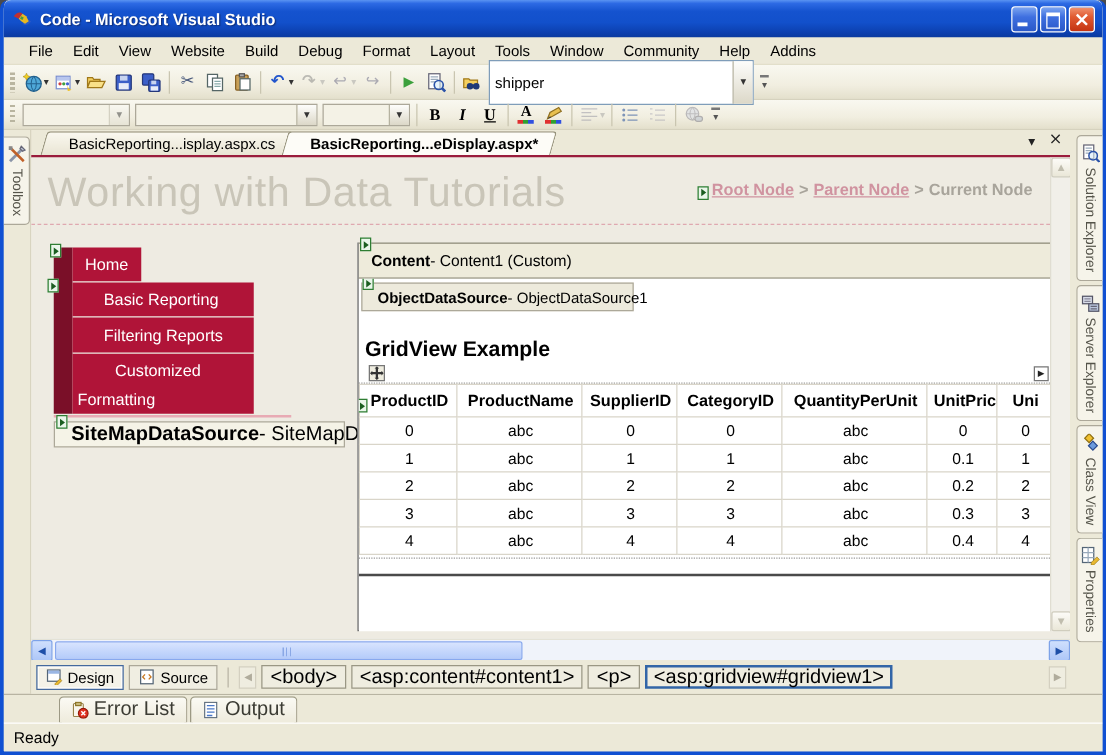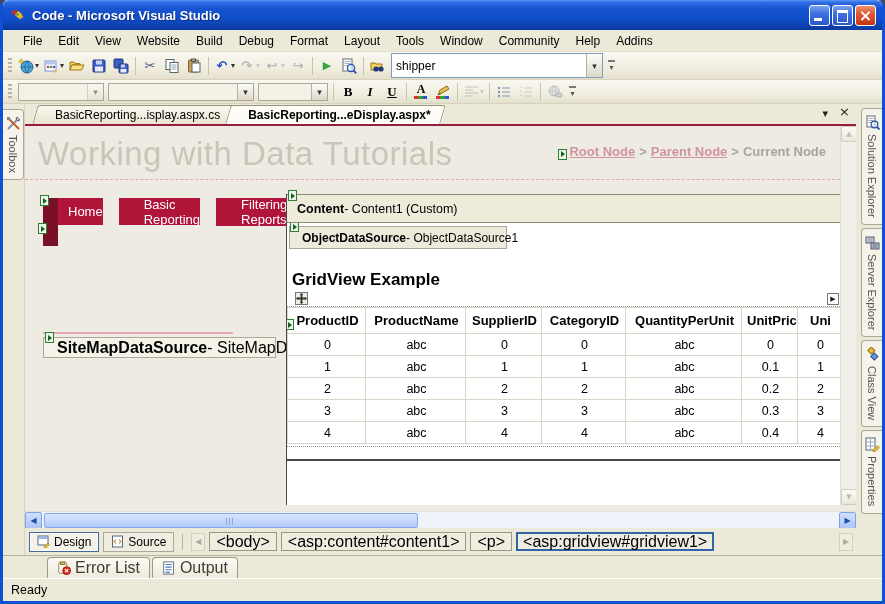--- a/index.html
+++ b/index.html
@@ -37,21 +37,21 @@
     background:repeating-linear-gradient(180deg,#b9b5a0 0 2px,transparent 2px 4px);}
   .tbtn{height:22px;min-width:22px;display:inline-flex;align-items:center;justify-content:center;gap:1px;
     border:1px solid transparent;border-radius:2px;cursor:pointer;padding:0 1px;}
   .tbtn.dis{opacity:.45;cursor:default;}
   .tsep{width:1px;height:18px;background:#c9c5b0;margin:0 3px;}
   .dd{font-size:8px;color:#333;}
   .dd::before{content:"▾";font-family:"DejaVu Sans",sans-serif;}
   .dis .dd::before{color:#999;}
   .i{display:inline-flex;width:16px;height:16px;align-items:center;justify-content:center;}
   .glyph{font-family:"DejaVu Sans",sans-serif;font-size:13px;line-height:1;}
-  .combo{display:inline-flex;align-items:center;height:25px;background:#fff;border:1px solid #7f9db9;margin:0 2px;}
+  .combo{display:inline-flex;align-items:center;height:36px;background:#fff;border:1px solid #7f9db9;margin:0 2px;}
   .combo input{border:none;outline:none;flex:1;font:12px "Liberation Sans",sans-serif;padding:0 4px;background:transparent;min-width:0;}
   .combo .cbtn{width:16px;height:100%;display:flex;align-items:center;justify-content:center;cursor:pointer;
     background:linear-gradient(180deg,#fdfdfb,#dcd8c8);border-left:1px solid #b5b2a0;}
   .combo .cbtn::before{content:"▾";font:9px "DejaVu Sans",sans-serif;color:#333;}
   .combo.flat{background:#f4f2e6;border-color:#aca899;}
   .overflow{width:13px;height:22px;display:inline-flex;flex-direction:column;align-items:center;justify-content:center;cursor:pointer;color:#555;}
   .overflow::before{content:"";width:7px;height:2px;background:#777;margin-bottom:1px;}
   .overflow::after{content:"▾";font:8px "DejaVu Sans",sans-serif;}
   .fmt-letter{font-family:"Liberation Serif",serif;font-weight:bold;font-size:13px;}
   .colorbar{position:absolute;left:3px;bottom:3px;width:13px;height:3px;
@@ -89,21 +89,21 @@
   .bc-sep{margin:0 4px;}
   .dbody{position:relative;height:330px;}
 
   
   .bglyph{position:absolute;width:9px;height:11px;background:#eaf6ea;border:1px solid #2e7d32;display:inline-flex;
     align-items:center;justify-content:center;z-index:5;}
   .bglyph::before{content:"";border-left:4px solid #1b5e20;border-top:3px solid transparent;border-bottom:3px solid transparent;margin-left:1px;}
   .bglyph.inline{position:relative;display:inline-flex;margin-right:2px;vertical-align:-1px;}
 
   
-  .navmenu{position:absolute;left:18px;top:18px;width:160px;display:flex;flex-direction:row;gap:1px;}
+  .navmenu{position:absolute;left:18px;top:18px;width:160px;display:flex;flex-direction:column;gap:1px;}
   .navmenu::before{content:"";position:absolute;left:0;top:0;bottom:0;width:15px;background:#7a0f28;}
   .nitem{position:relative;margin-left:15px;background:#b01438;color:#fff;font-size:13px;display:flex;align-items:center;cursor:pointer;}
   .nitem.n0{width:55px;height:27px;padding-left:10px;}
   .nitem.n1,.nitem.n2{width:145px;height:27px;padding-left:25px;}
   .nitem.n2{height:28px;}
   .nitem.n3{width:145px;height:48px;padding-left:4px;text-indent:30px;display:block;line-height:23px;padding-top:2px;}
   .navline{position:absolute;left:18px;top:152px;width:190px;height:2px;background:#e8aab4;}
 
   
   .smds{position:absolute;left:18px;top:157px;width:233px;height:21px;background:#f5f3e7;border:1px solid #aca899;

